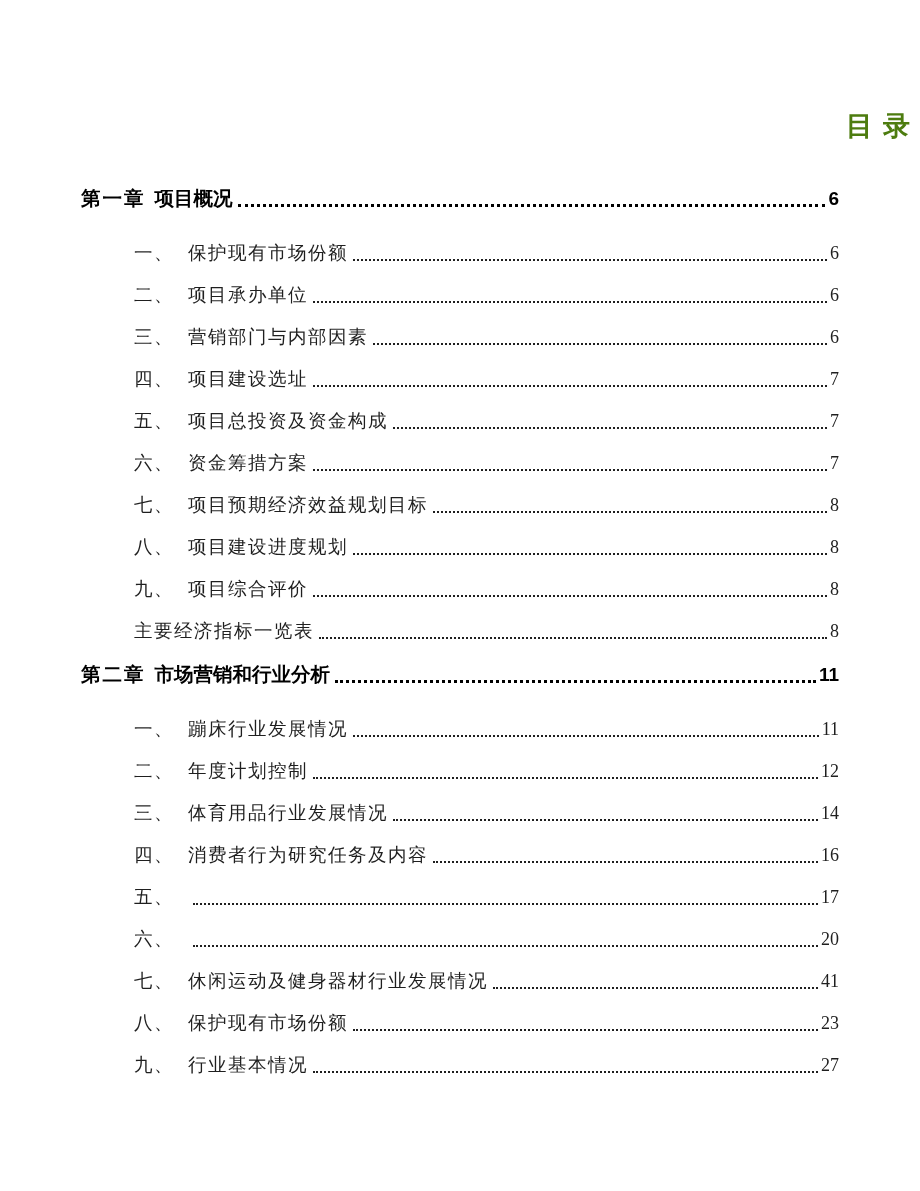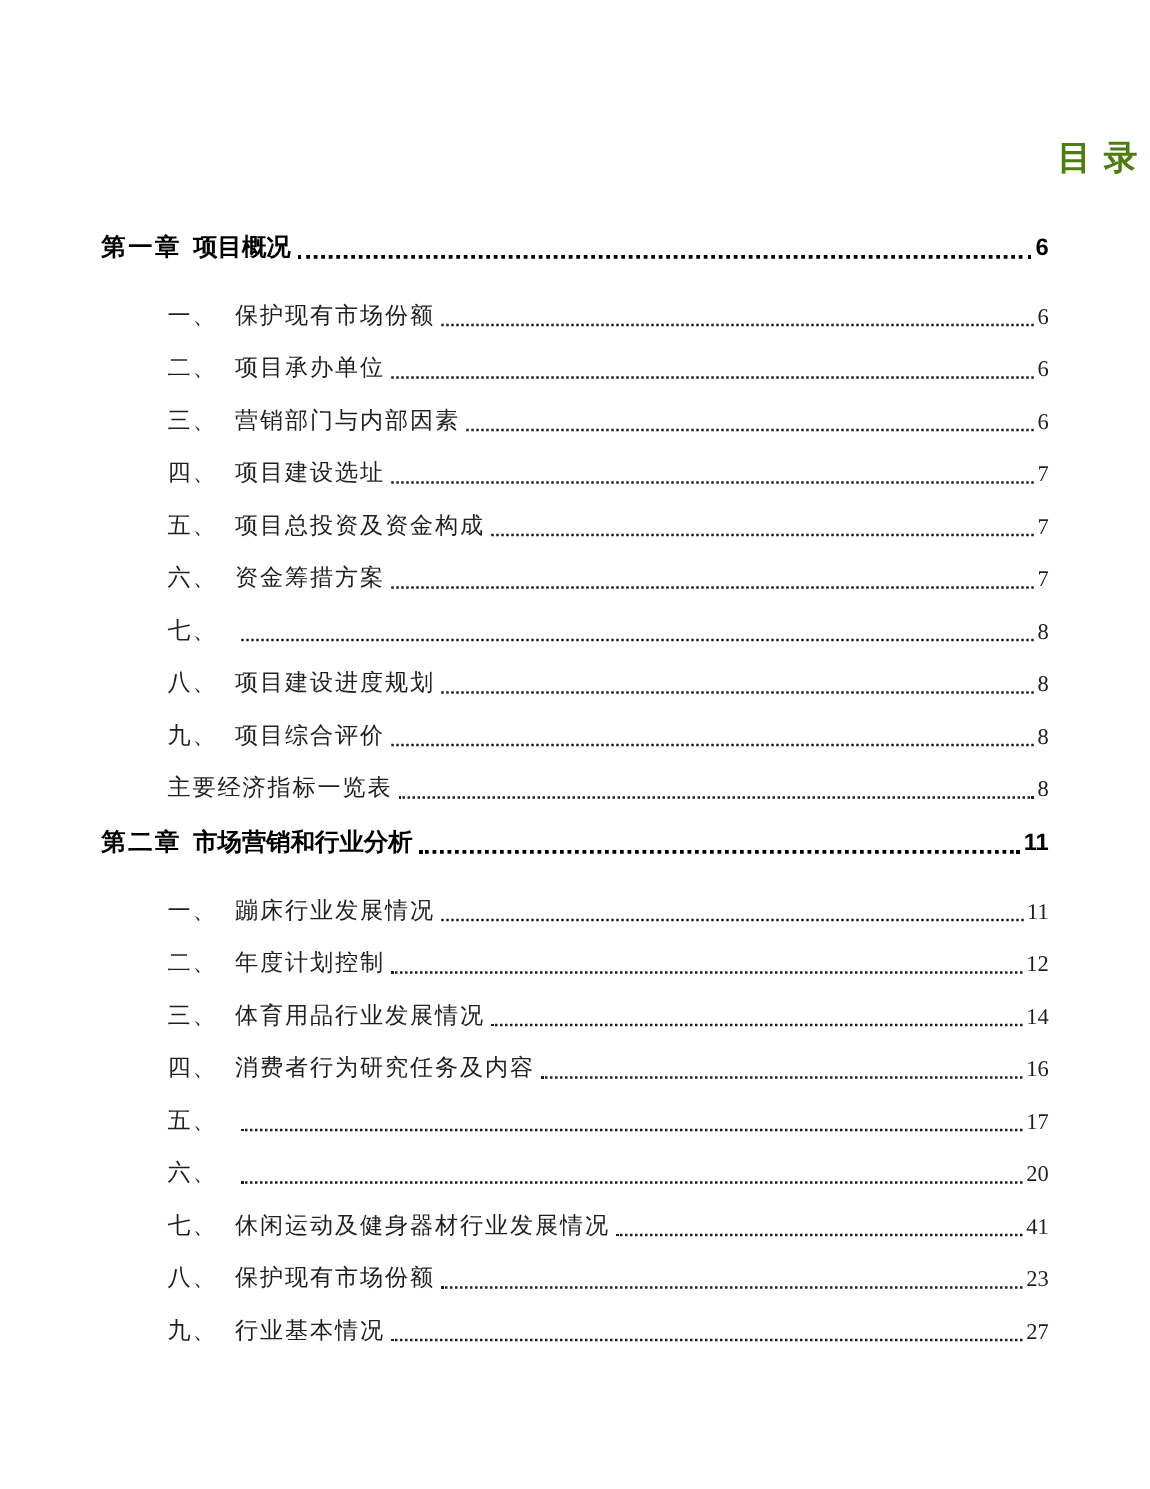--- a/index.html
+++ b/index.html
@@ -137,20 +137,21 @@
         <span class="pg">7</span>
       </div>
       <div class="row item">
         <span class="num">六、</span>
         <span class="entry-title">资金筹措方案</span>
         <span class="leader"></span>
         <span class="pg">7</span>
       </div>
       <div class="row item">
         <span class="num">七、</span>
+        <span class="entry-title">项目预期经济效益规划目标</span>
         <span class="leader"></span>
         <span class="pg">8</span>
       </div>
       <div class="row item">
         <span class="num">八、</span>
         <span class="entry-title">项目建设进度规划</span>
         <span class="leader"></span>
         <span class="pg">8</span>
       </div>
       <div class="row item">

